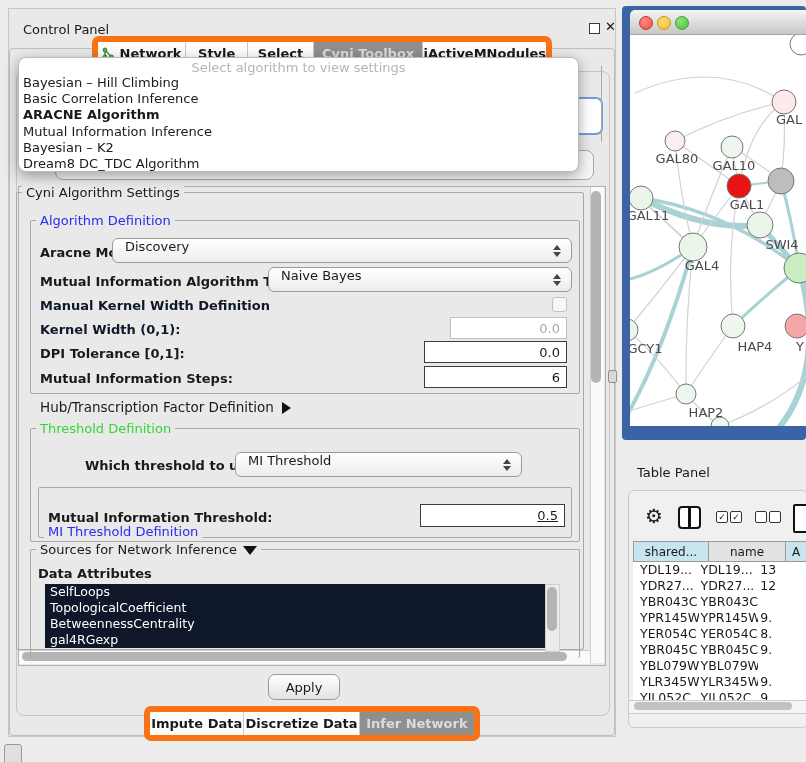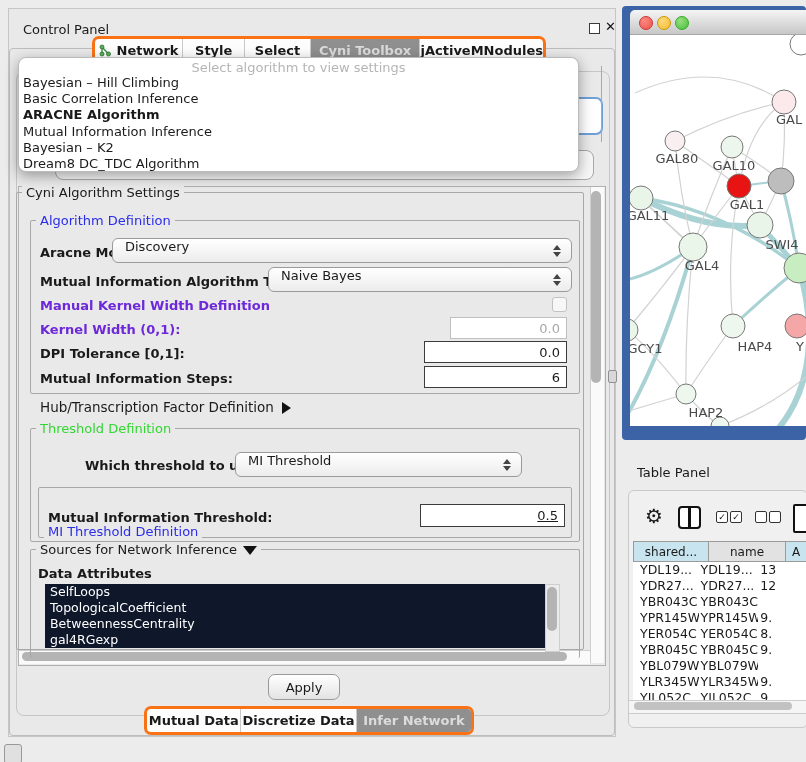--- a/index.html
+++ b/index.html
@@ -8,21 +8,21 @@
   .abs{position:absolute;}
   .bold{font-weight:bold;}
   
   .cp{left:8px;top:8px;width:606px;height:727px;background:#e9e9e9;border:1px solid #c6c6c6;}
   .cp-title{left:14px;top:13px;font-size:13px;}
   .float-btn{left:580px;top:14px;width:9px;height:9px;border:1.5px solid #3a3a3a;background:#fff;}
   .close-btn{left:596px;top:10px;font-size:13px;font-weight:bold;color:#111;}
   .content-outer{left:8px;top:47px;width:604px;height:686px;border:1px solid #bdbdbd;border-radius:4px;background:#e9e9e9;}
   .content-inner{left:15px;top:70px;width:592px;height:643px;border:1px solid #c6c6c6;border-radius:8px;background:#e9e9e9;}
   
-  .seg{display:flex;border:3px solid #f97316;border-radius:7px;background:#fdfdfd;overflow:hidden;}
+  .seg{display:flex;border:6px solid #f97316;border-radius:7px;background:#fdfdfd;overflow:hidden;}
   .seg .sg{font-size:13px;font-weight:600;display:flex;align-items:center;justify-content:center;border-right:1px solid #c9c9c9;color:#1a1a1a;}
   .seg .sg:last-child{border-right:none;}
   .seg .sel{background:#8f8f8f;color:#dcdcdc;}
   .tabs-top{left:92px;top:36px;height:23px;width:448px;z-index:20;}
   .tabs-bottom{left:144px;top:706px;height:23px;width:324px;}
   
   .popup{left:18px;top:57px;width:561px;height:115px;background:#fff;border:1px solid #bbb;border-radius:8px;
          box-shadow:0 4px 14px rgba(0,0,0,.35);z-index:50;padding-top:2px;box-sizing:border-box;}
   .popup-head{text-align:center;color:#b5b5b5;font-size:13px;height:15px;line-height:15px;}
   .algo-item{font-size:13px;line-height:16.2px;padding-left:4px;white-space:nowrap;}
@@ -31,21 +31,21 @@
   
   .pane{left:18px;top:186px;width:586px;height:478px;border:1px solid #b0b0b0;background:#e9e9e9;}
   .vtrack{left:590px;top:187px;width:13px;height:476px;background:#fafafa;border-left:1px solid #cfcfcf;}
   .vthumb{left:591px;top:191px;width:10px;height:192px;background:#b4b4b4;border-radius:5px;}
   .htrack{left:19px;top:650px;width:571px;height:13px;background:#fafafa;border-top:1px solid #cfcfcf;}
   .hthumb{left:22px;top:652px;width:545px;height:9px;background:#b4b4b4;border-radius:4.5px;}
   
   .fs{border:1px solid #a8a8a8;border-radius:2px;}
   .legend{font-size:13px;background:#e9e9e9;padding:0 4px;line-height:13px;}
   .lbl{font-size:13px;white-space:nowrap;}
-  .dis{color:#6d28d9;}
+  .dis{color:#0f172a;}
   .combo{border:1px solid #9a9a9a;border-radius:6px;background:linear-gradient(#ffffff,#ececec);
          font-size:13px;display:flex;align-items:flex-start;padding-left:12px;box-sizing:border-box;}
   .steppers{position:absolute;right:10px;top:50%;transform:translateY(-50%);display:flex;flex-direction:column;gap:2px;}
   .tri-up{width:0;height:0;border-left:4px solid transparent;border-right:4px solid transparent;border-bottom:5px solid #444;}
   .tri-dn{width:0;height:0;border-left:4px solid transparent;border-right:4px solid transparent;border-top:5px solid #444;}
   .field{background:#fff;font-size:13px;text-align:right;padding-right:6px;box-sizing:border-box;display:flex;align-items:center;justify-content:flex-end;}
   .field-dark{border:1.5px solid #3c3c3c;}
   .field-dis{border:1px solid #c0c0c0;color:#a8a8a8;}
   .checkbox{width:13px;height:13px;border:1px solid #c2c2c2;border-radius:3px;background:#f7f7f7;}
   .tri-right{display:inline-block;width:0;height:0;border-top:6px solid transparent;border-bottom:6px solid transparent;border-left:9px solid #111;vertical-align:-2px;margin-left:8px;}
@@ -210,21 +210,21 @@
     <div class="attr-item">gal4RGexp</div>
   </div>
 <div class="abs" style="left:545px;top:584px;width:13px;height:66px;background:#ececec;border:1px solid #cfcfcf;"></div>
 <div class="abs" style="left:547px;top:587px;width:10px;height:44px;background:#b4b4b4;border-radius:5px;"></div>
 
 <div class="abs btn" style="left:268px;top:674px;width:70px;height:24px;">
   <span>Apply</span>
 </div>
 <div class="abs seg tabs-bottom">
   <div class="sg" style="width:94px;">
-      <span>Mutual Data</span>
+      <span>Impute Data</span>
     </div>
   <div class="sg" style="width:115px;">
       <span>Discretize Data</span>
     </div>
   <div class="sg sel" style="width:115px;">
       <span>Infer Network</span>
     </div>
 </div>
 
 <div class="abs" style="left:608px;top:370px;width:7px;height:11px;border:1px solid #909090;background:#d8d8d8;border-radius:2px;"></div>

